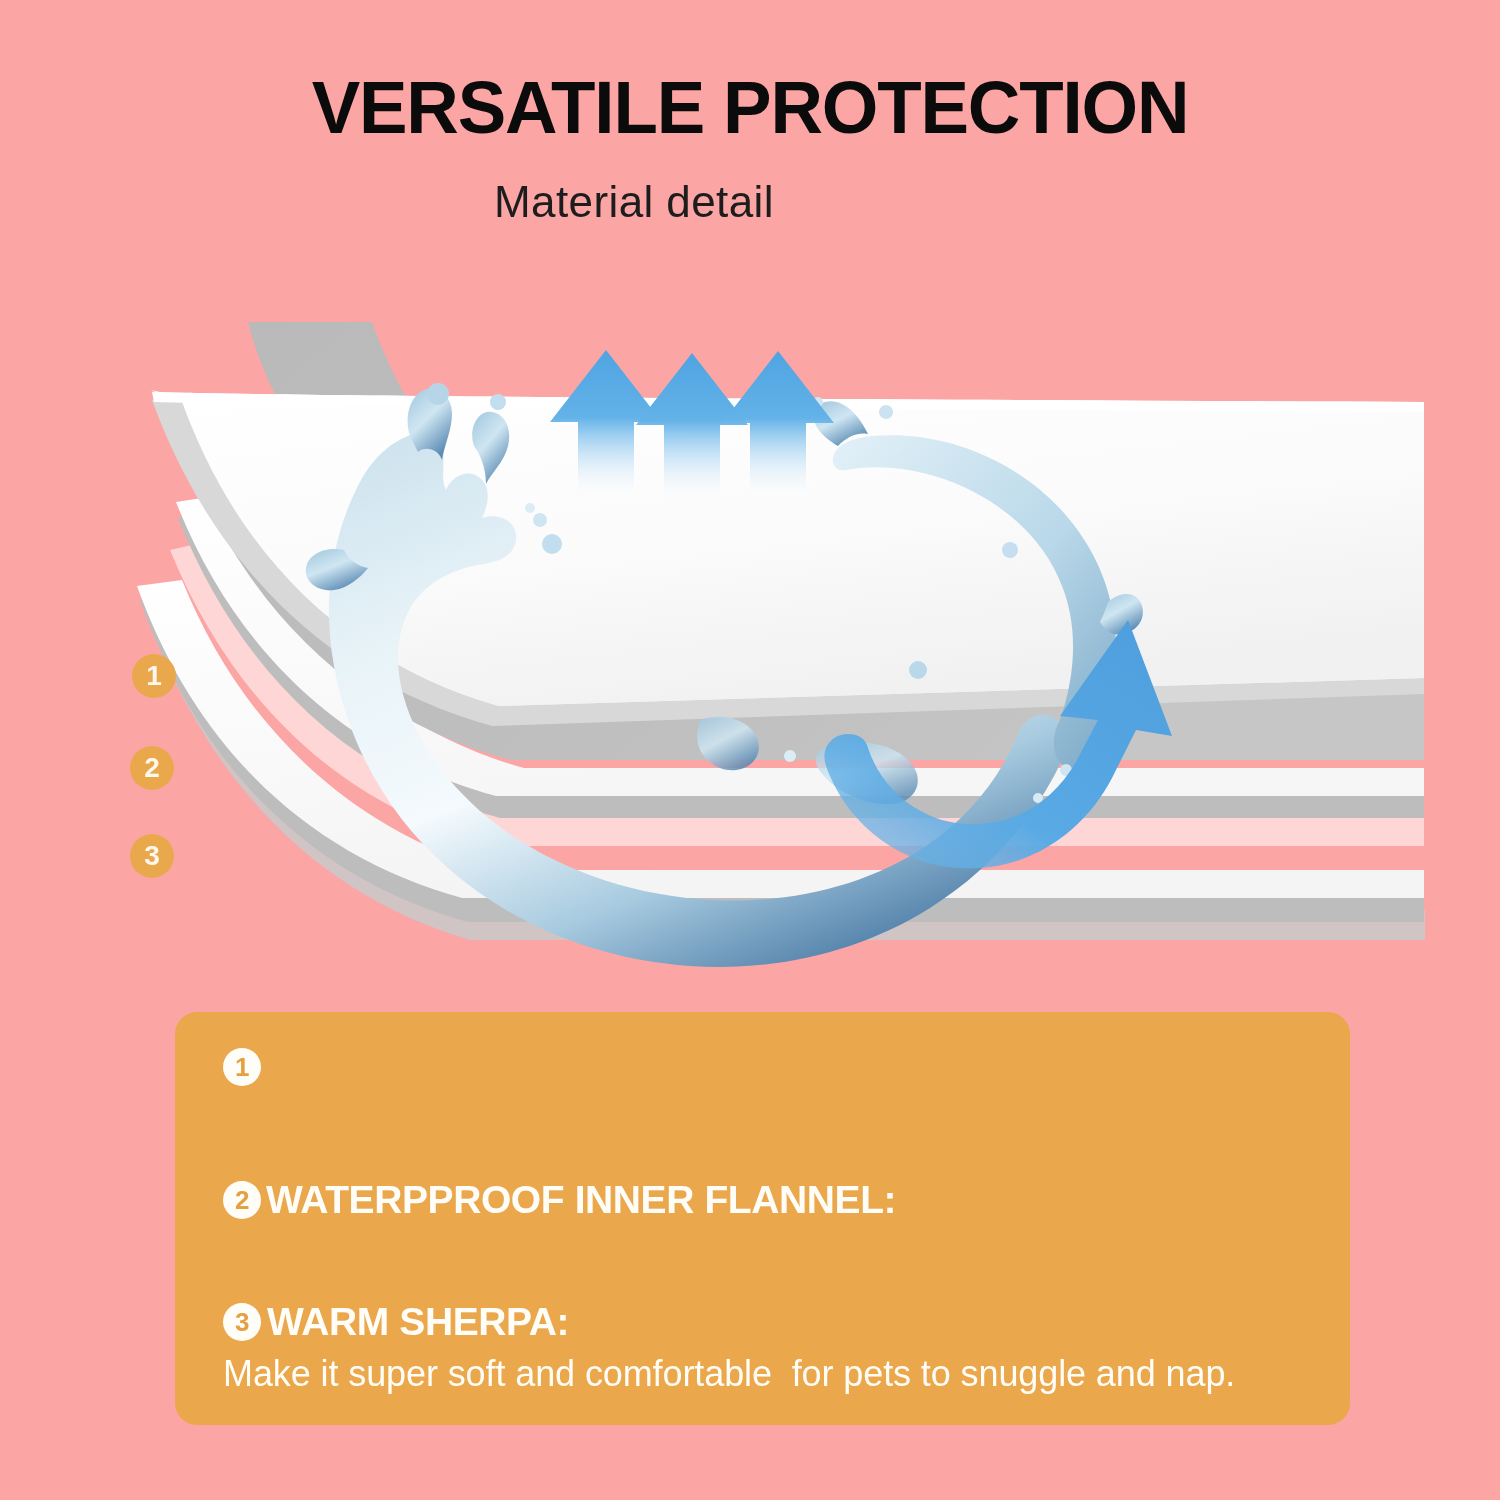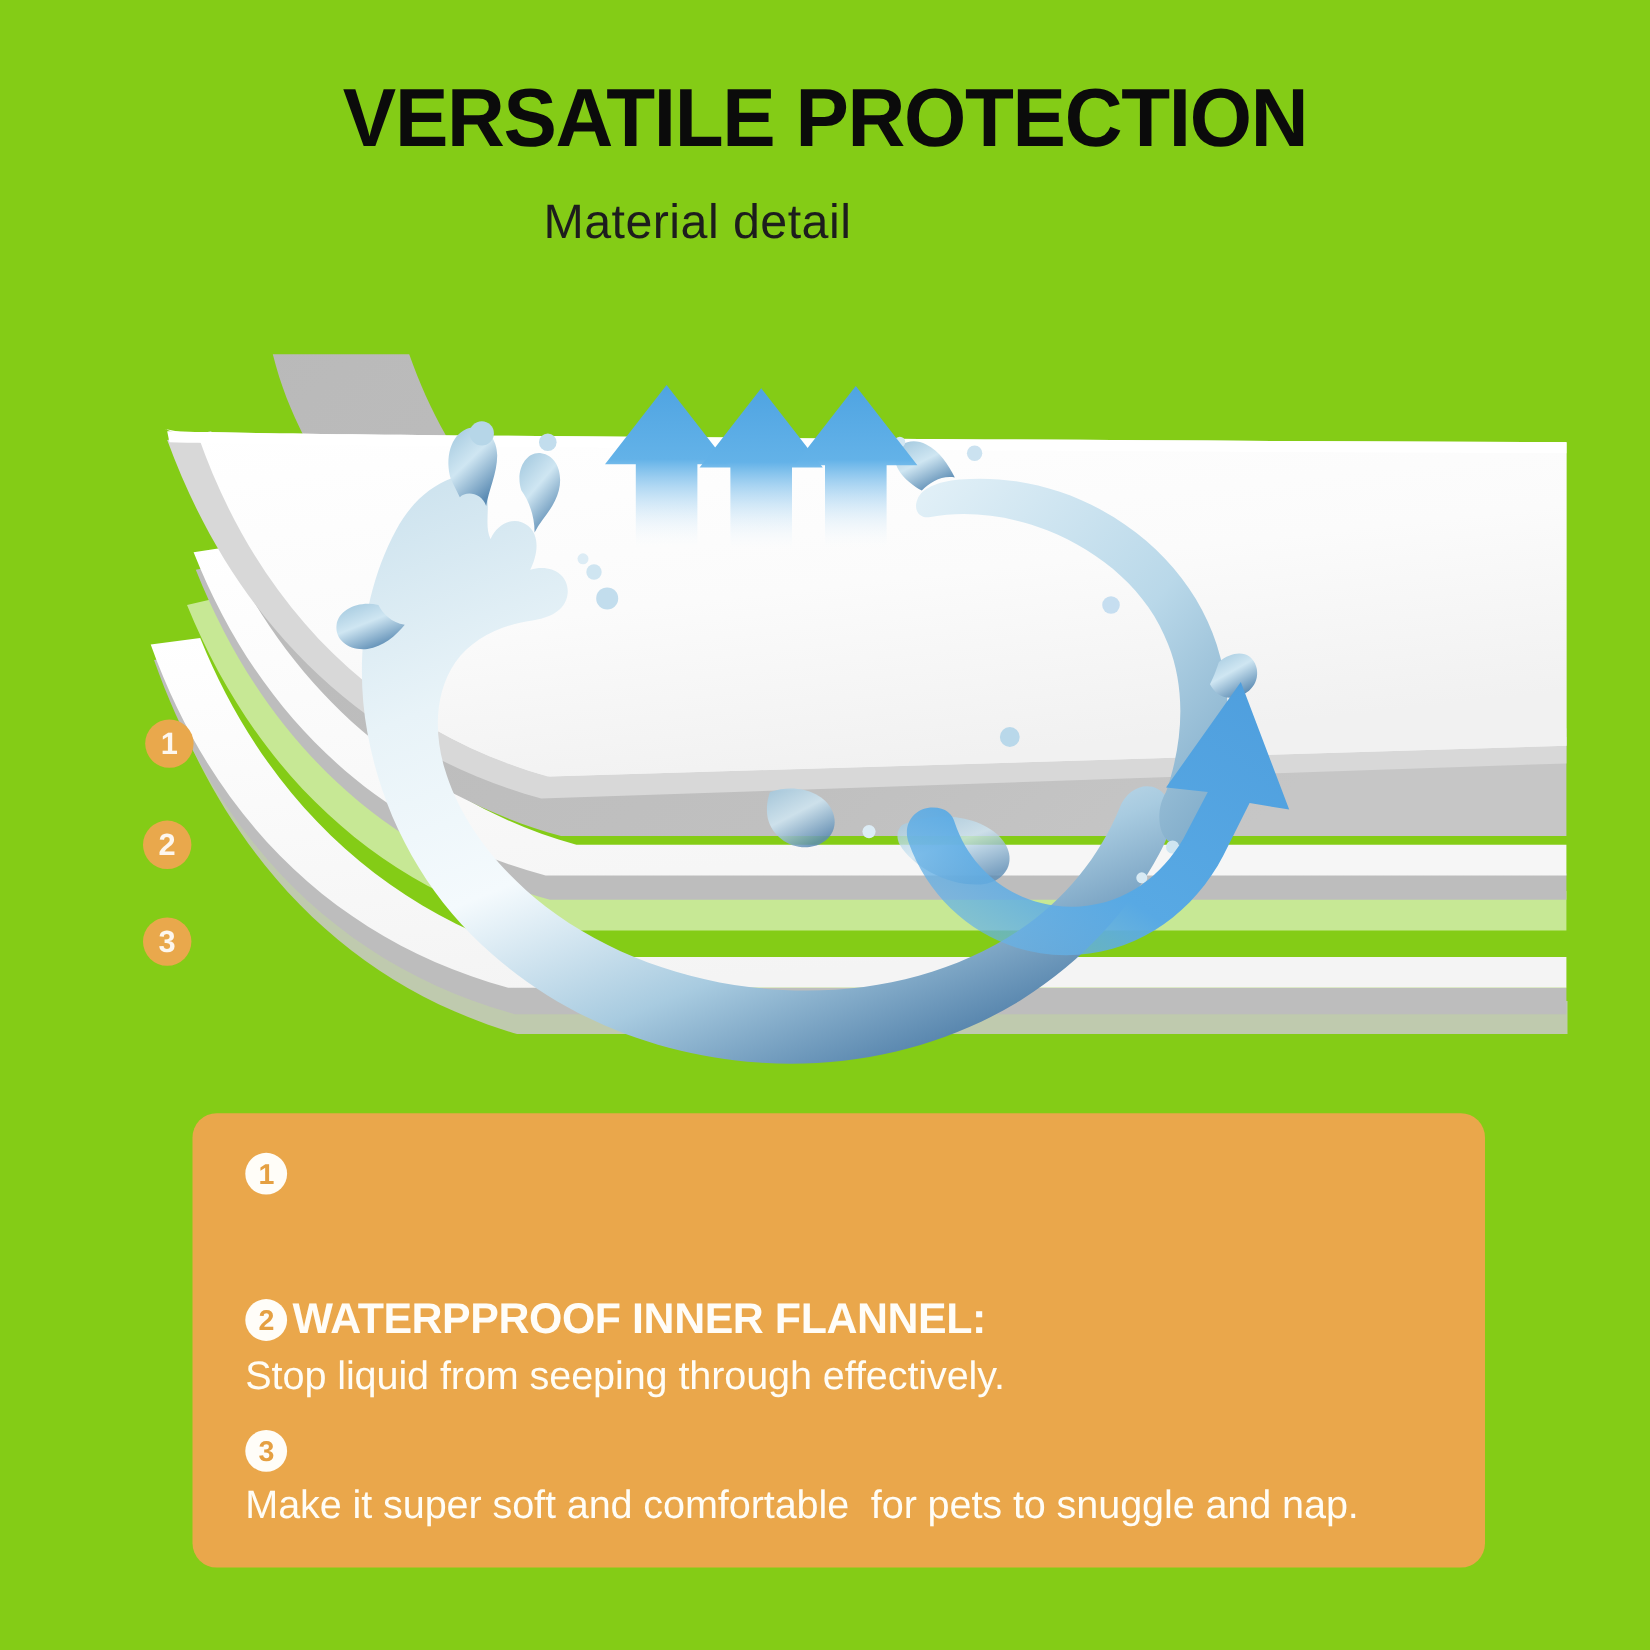--- a/index.html
+++ b/index.html
@@ -10,21 +10,21 @@
     width: 1500px;
     height: 1500px;
     background: #ededed;
     font-family: "Liberation Sans", sans-serif;
     overflow: hidden;
   }
   #stage {
     position: relative;
     width: 1500px;
     height: 1500px;
-    background: #84cc16;
+    background: #fca5a5;
     overflow: hidden;
   }
 
   
   #header {
     position: absolute;
     left: 0;
     top: 0;
     width: 1500px;
     text-align: center;
@@ -340,25 +340,25 @@
       <div class="feature-heading">
         <span class="feature-badge">1</span>
       </div>
     </div>
 
     <div class="feature-item" id="feature-item-1">
       <div class="feature-heading">
         <span class="feature-badge">2</span>
         <span>WATERPPROOF INNER FLANNEL:</span>
       </div>
-      <div class="feature-desc">Stop liquid from seeping through effectively.</div>
     </div>
 
     <div class="feature-item" id="feature-item-2">
       <div class="feature-heading">
         <span class="feature-badge">3</span>
+        <span>WARM SHERPA:</span>
       </div>
       <div class="feature-desc">Make it super soft and comfortable  for pets to snuggle and nap.</div>
     </div>
 
   </div>
 
 </div>
 
 </body></html>

